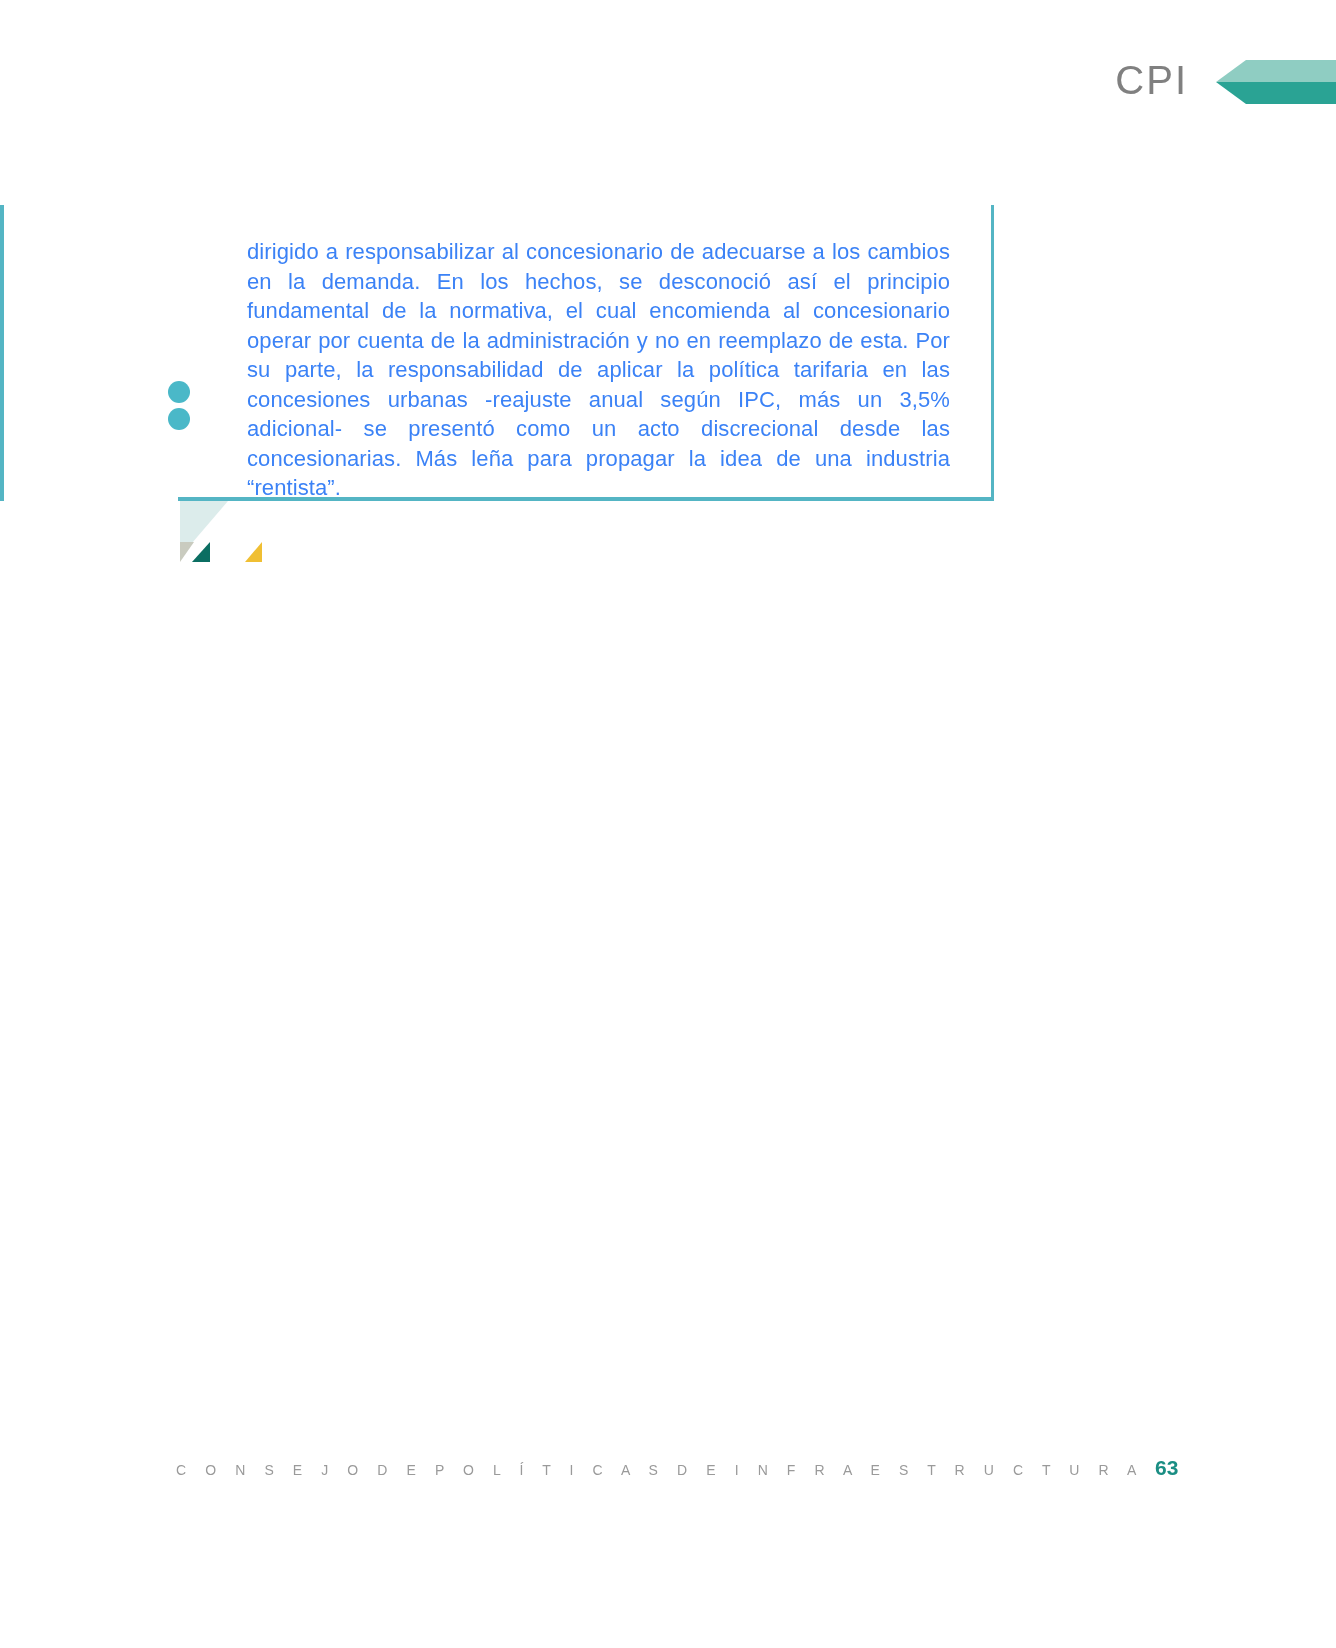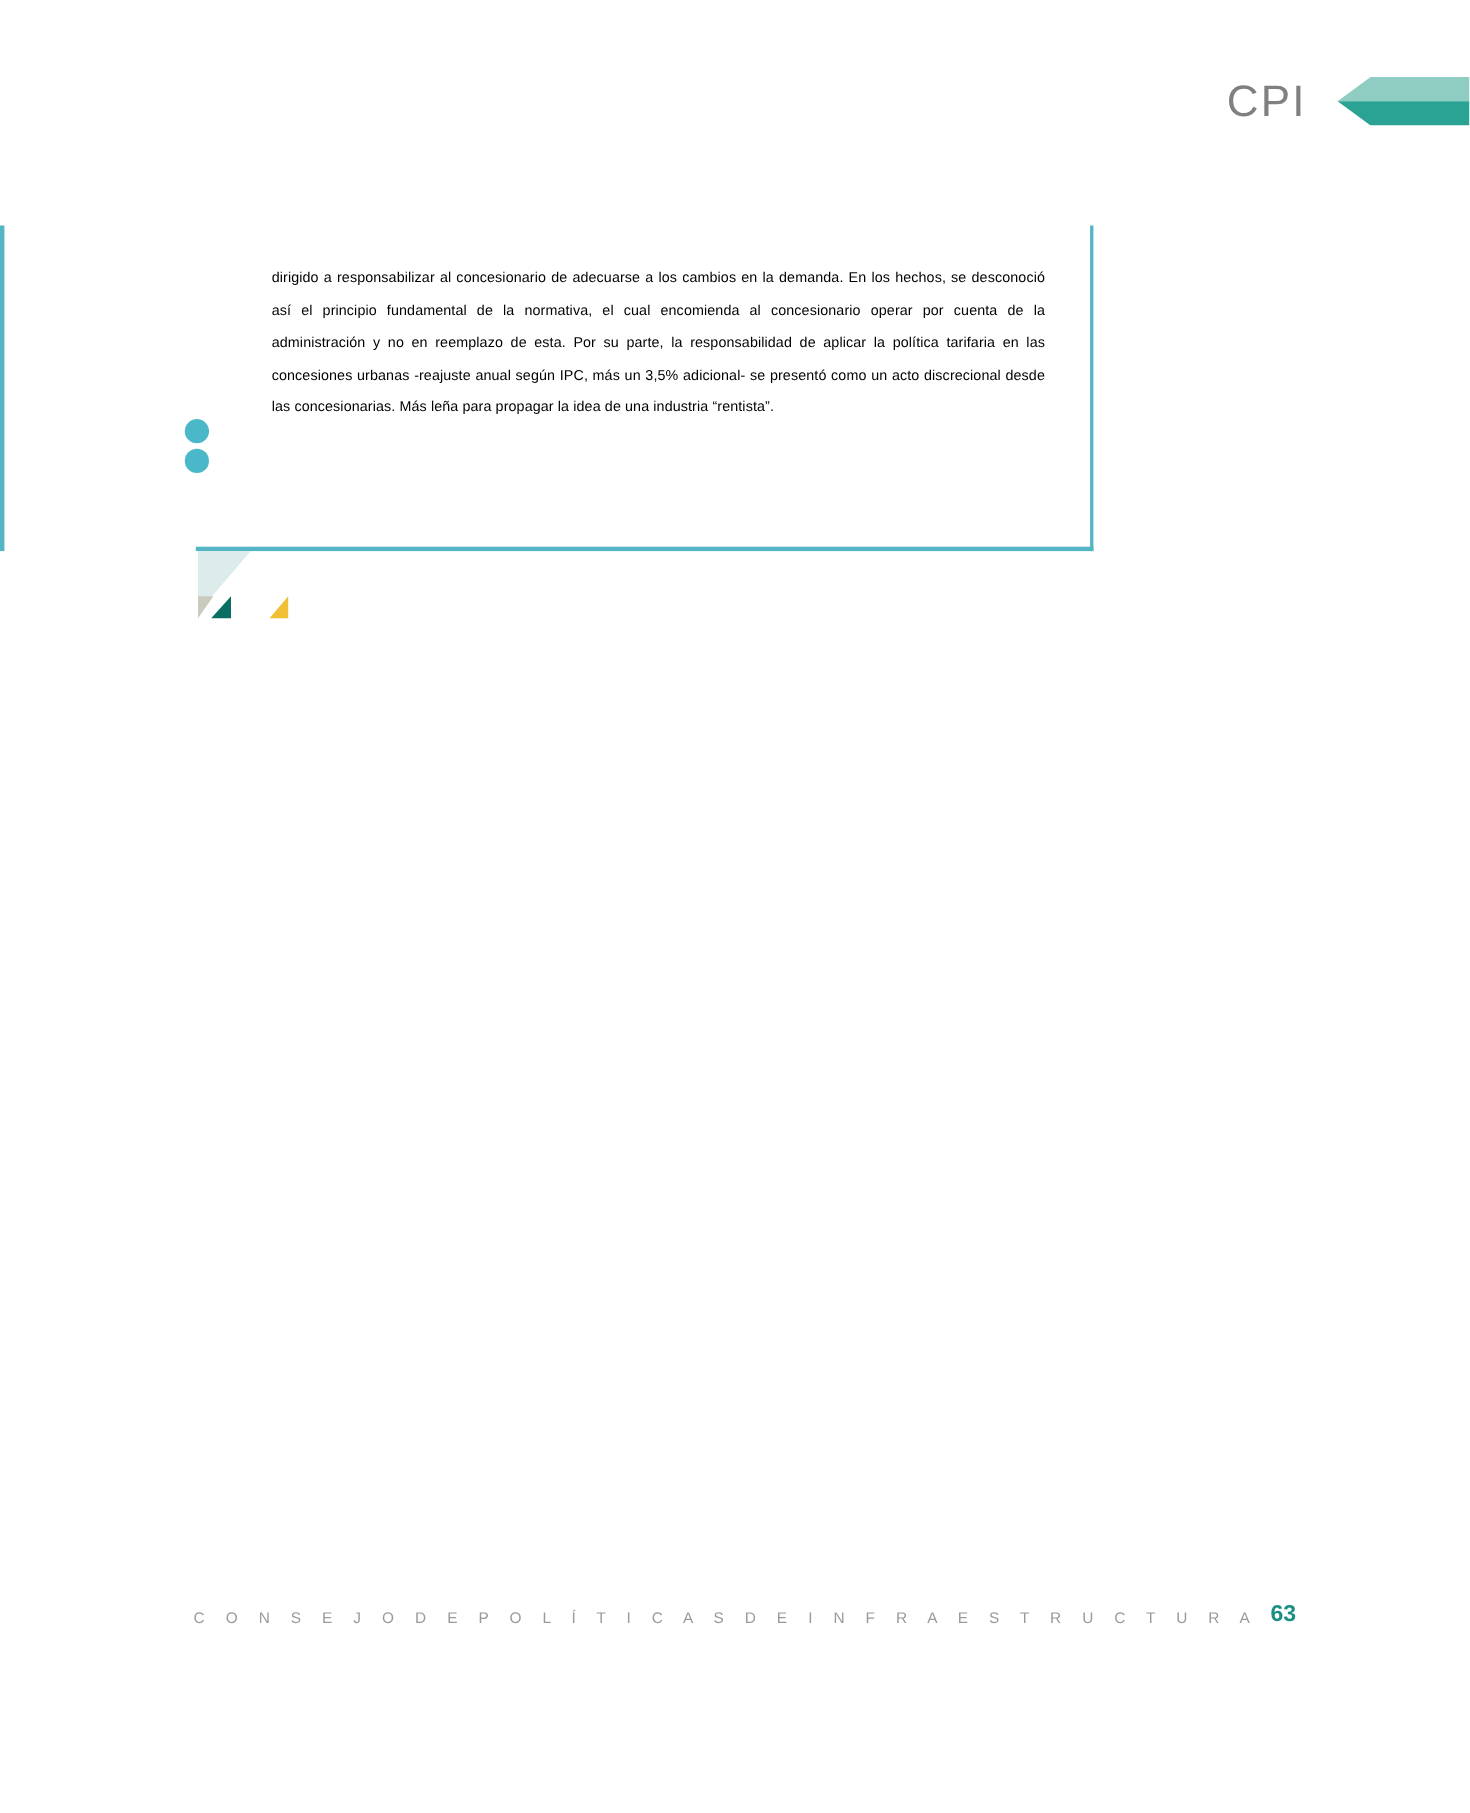--- a/index.html
+++ b/index.html
@@ -15,21 +15,20 @@
     overflow: hidden;
   }
 
   
   .header-logo {
     position: absolute;
     top: 60px;
     right: 0px;
     height: 64px;
     display: flex;
-    align-items: center;
   }
   .cpi-text {
     font-family: "Liberation Sans", sans-serif;
     font-size: 40px;
     letter-spacing: 2px;
     color: #808080;
     font-weight: 400;
     line-height: 1;
     padding-right: 28px;
   }
@@ -111,23 +110,23 @@
     border-top: 20px solid transparent;
   }
 
   
   .body-text {
     position: absolute;
     left: 247px;
     top: 203px;
     width: 703px;
     font-family: "Liberation Sans", sans-serif;
-    font-size: 13px;
+    font-size: 22px;
     line-height: 29.5px;
-    color: #000000;
+    color: #3b82f6;
     text-align: justify;
     letter-spacing: 0.1px;
     margin-top: 34px;
   }
 
   
   .footer-ornament {
     position: absolute;
     left: 0;
     top: 1290px;

